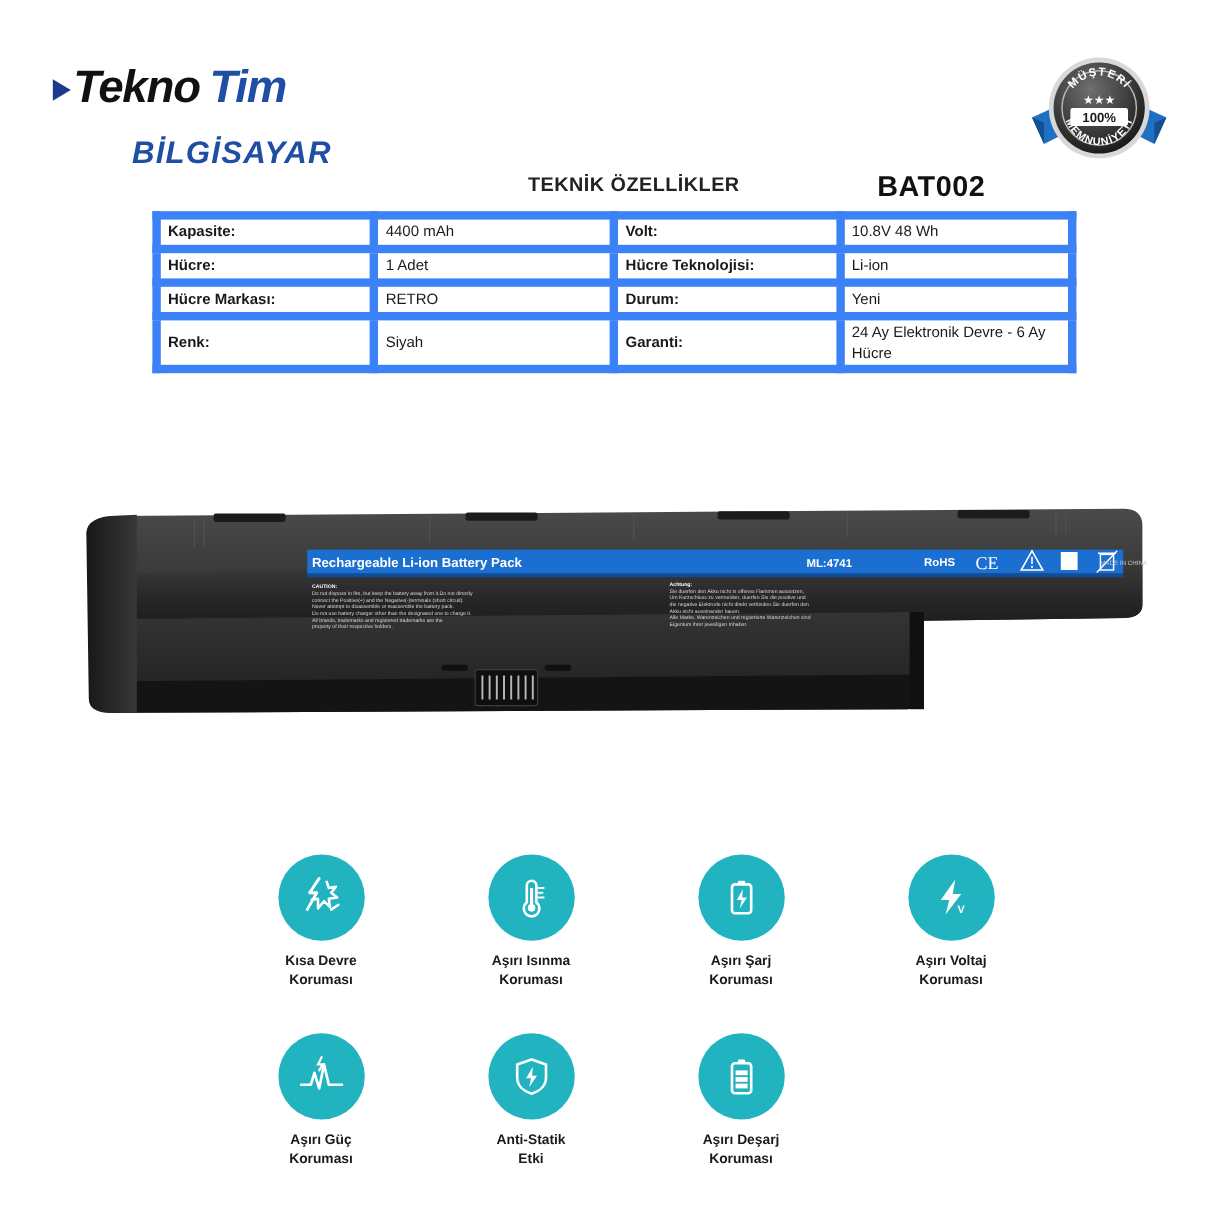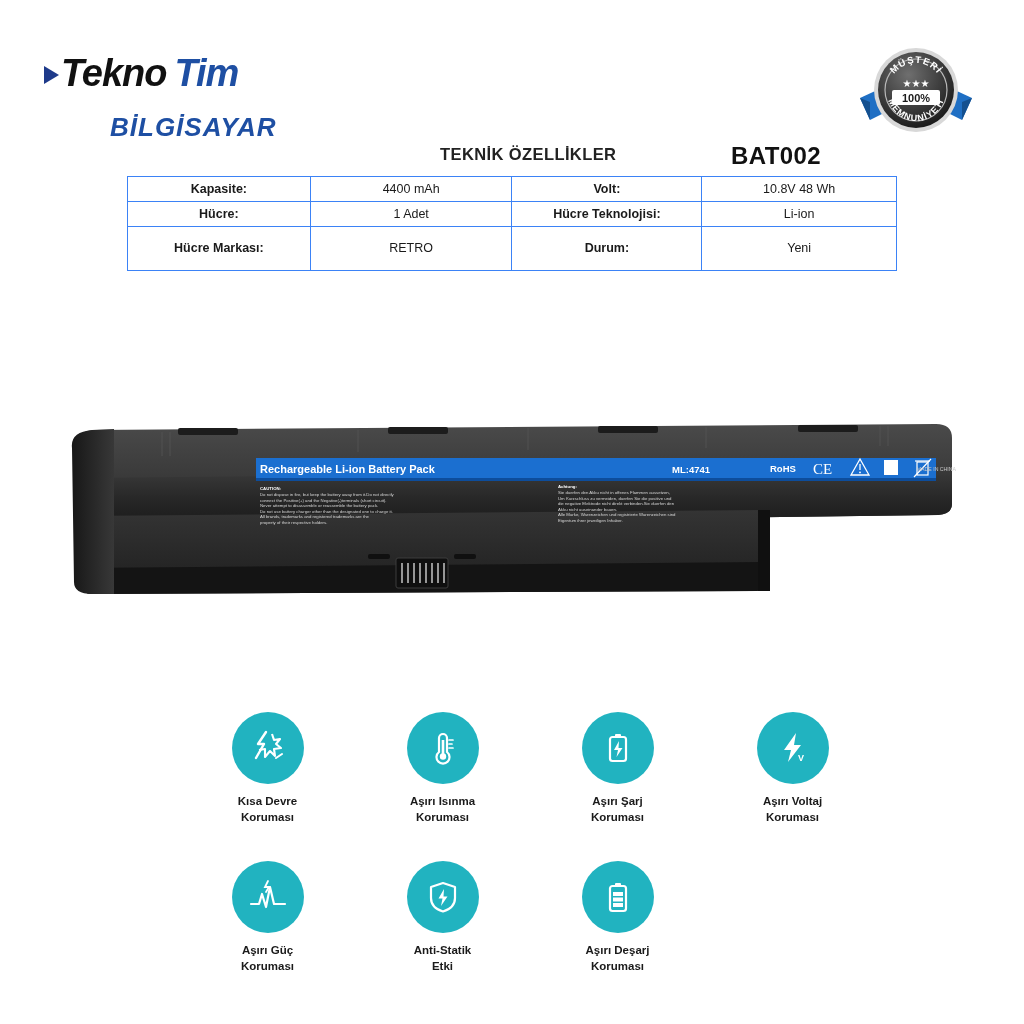--- a/index.html
+++ b/index.html
@@ -98,24 +98,23 @@
   
   .spec-table {
     position: absolute;
     left: 127px;
     top: 176px;
     width: 770px;
     border-collapse: collapse;
     font-size: 12.5px;
   }
   .spec-table td {
-    border: 1px solid #3b82f6;
+    border: 7px solid #3b82f6;
     height: 25px;
     padding: 2px 6px;
-    text-align: center;
     vertical-align: middle;
     line-height: 1.35;
   }
   .spec-table td.lbl {
     font-weight: bold;
     width: 183px;
     color: #1a1a1a;
   }
   .spec-table td.val {
     width: 202px;
@@ -235,20 +234,26 @@
       <td class="lbl">Hücre:</td>
       <td class="val">1 Adet</td>
       <td class="lbl2">Hücre Teknolojisi:</td>
       <td class="val2">Li-ion</td>
     </tr>
     <tr>
       <td class="lbl">Hücre Markası:</td>
       <td class="val">RETRO</td>
       <td class="lbl2">Durum:</td>
       <td class="val2">Yeni</td>
+    </tr>
+    <tr>
+      <td class="lbl">Renk:</td>
+      <td class="val">Siyah</td>
+      <td class="lbl2">Garanti:</td>
+      <td class="val2">24 Ay Elektronik Devre - 6 Ay Hücre</td>
     </tr>
   </tbody>
 </table>
 
 <div class="battery-wrap">
   <svg width="900" height="210" viewBox="0 0 900 210">
     <defs>
       <linearGradient id="topFace" x1="0" y1="0" x2="0" y2="1">
         <stop offset="0%" stop-color="#4a4a4a"></stop>
         <stop offset="100%" stop-color="#2b2b2b"></stop>

